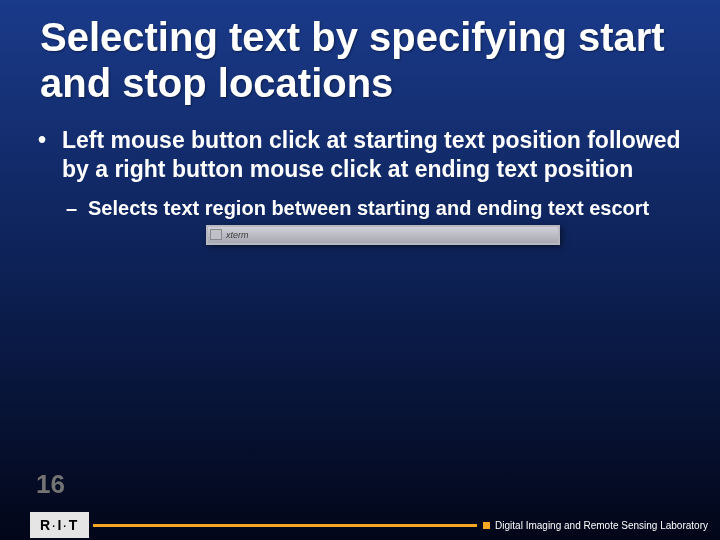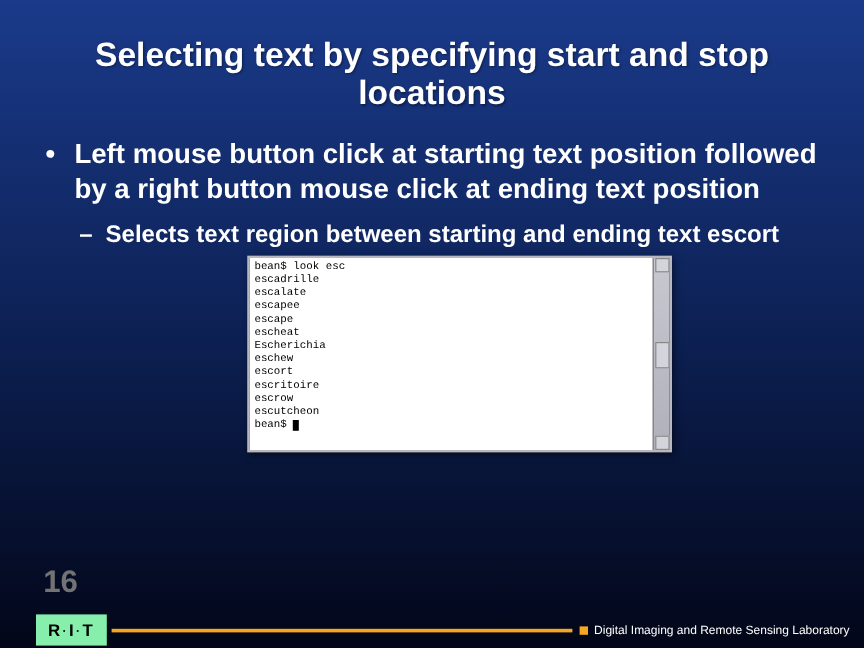--- a/index.html
+++ b/index.html
@@ -4,27 +4,26 @@
 <style>
   * { margin: 0; padding: 0; box-sizing: border-box; }
   html, body { width: 720px; height: 540px; overflow: hidden; }
   body {
     font-family: Arial, Helvetica, sans-serif;
     background: linear-gradient(180deg, #1a3a8a 0%, #0d2155 50%, #020618 100%);
     position: relative;
   }
   .title {
     color: #fff;
-    font-size: 28px;
+    font-size: 40px;
     font-weight: bold;
-    text-align: center;
+    text-align: left;
     padding: 14px 40px 6px;
     line-height: 1.15;
     text-shadow: 1px 1px 2px rgba(0,0,0,0.4);
-    margin-top: 16px;
   }
   .content { padding: 14px 38px 0; }
   .bullet-row { display: flex; color: #fff; font-size: 23px; font-weight: bold; line-height: 1.25; }
   .bullet-mark { width: 24px; flex: none; }
   .sub-row { display: flex; color: #fff; font-size: 20px; font-weight: bold; line-height: 1.25; margin-top: 12px; margin-left: 28px; }
   .sub-mark { width: 22px; flex: none; }
   .xterm-wrap { margin: 4px 0 0 168px; }
   .xterm {
     width: 354px;
     background: #000;
@@ -90,21 +89,21 @@
     font-weight: bold;
   }
   .footer {
     position: absolute;
     left: 0; right: 0; bottom: 0;
     height: 30px;
     display: flex;
     align-items: center;
   }
   .rit {
-    background: #86efac;
+    background: #e5e5e5;
     color: #000;
     font-weight: bold;
     font-size: 14px;
     letter-spacing: 2px;
     padding: 5px 10px;
     margin-left: 30px;
     white-space: nowrap;
   }
   .rit .dot { font-size: 10px; vertical-align: middle; }
   .bar {
@@ -135,40 +134,23 @@
     <div class="bullet-mark">•</div>
     <div>Left mouse button click at starting text position followed by a right button mouse click at ending text position</div>
   </div>
   <div class="sub-row">
     <div class="sub-mark">–</div>
     <div>Selects text region between starting and ending text escort</div>
   </div>
 
   <div class="xterm-wrap">
     <div class="xterm">
-      <div class="xterm-body">
-        <div class="xterm-text" id="xterm-text">bean$ look esc
-escadrille
-escalate
-escapee
-escape
-escheat
-Escherichia
-eschew
-escort
-escritoire
-escrow
-escutcheon
-bean$ <span class="cursor"></span>
-</div>
-        <div class="xterm-scroll">
-          <div class="arrow up"></div>
-          <div class="thumb"></div>
-          <div class="arrow down"></div>
-        </div>
+      <div class="xterm-titlebar">
+        <div class="xterm-minimize"></div>
+        <span>xterm</span>
       </div>
     </div>
   </div>
 </div>
 
 <div class="page-num">16</div>
 
 <div class="footer">
   <div class="rit">
     <span>R</span><span class="dot">·</span><span>I</span><span class="dot">·</span><span>T</span>

